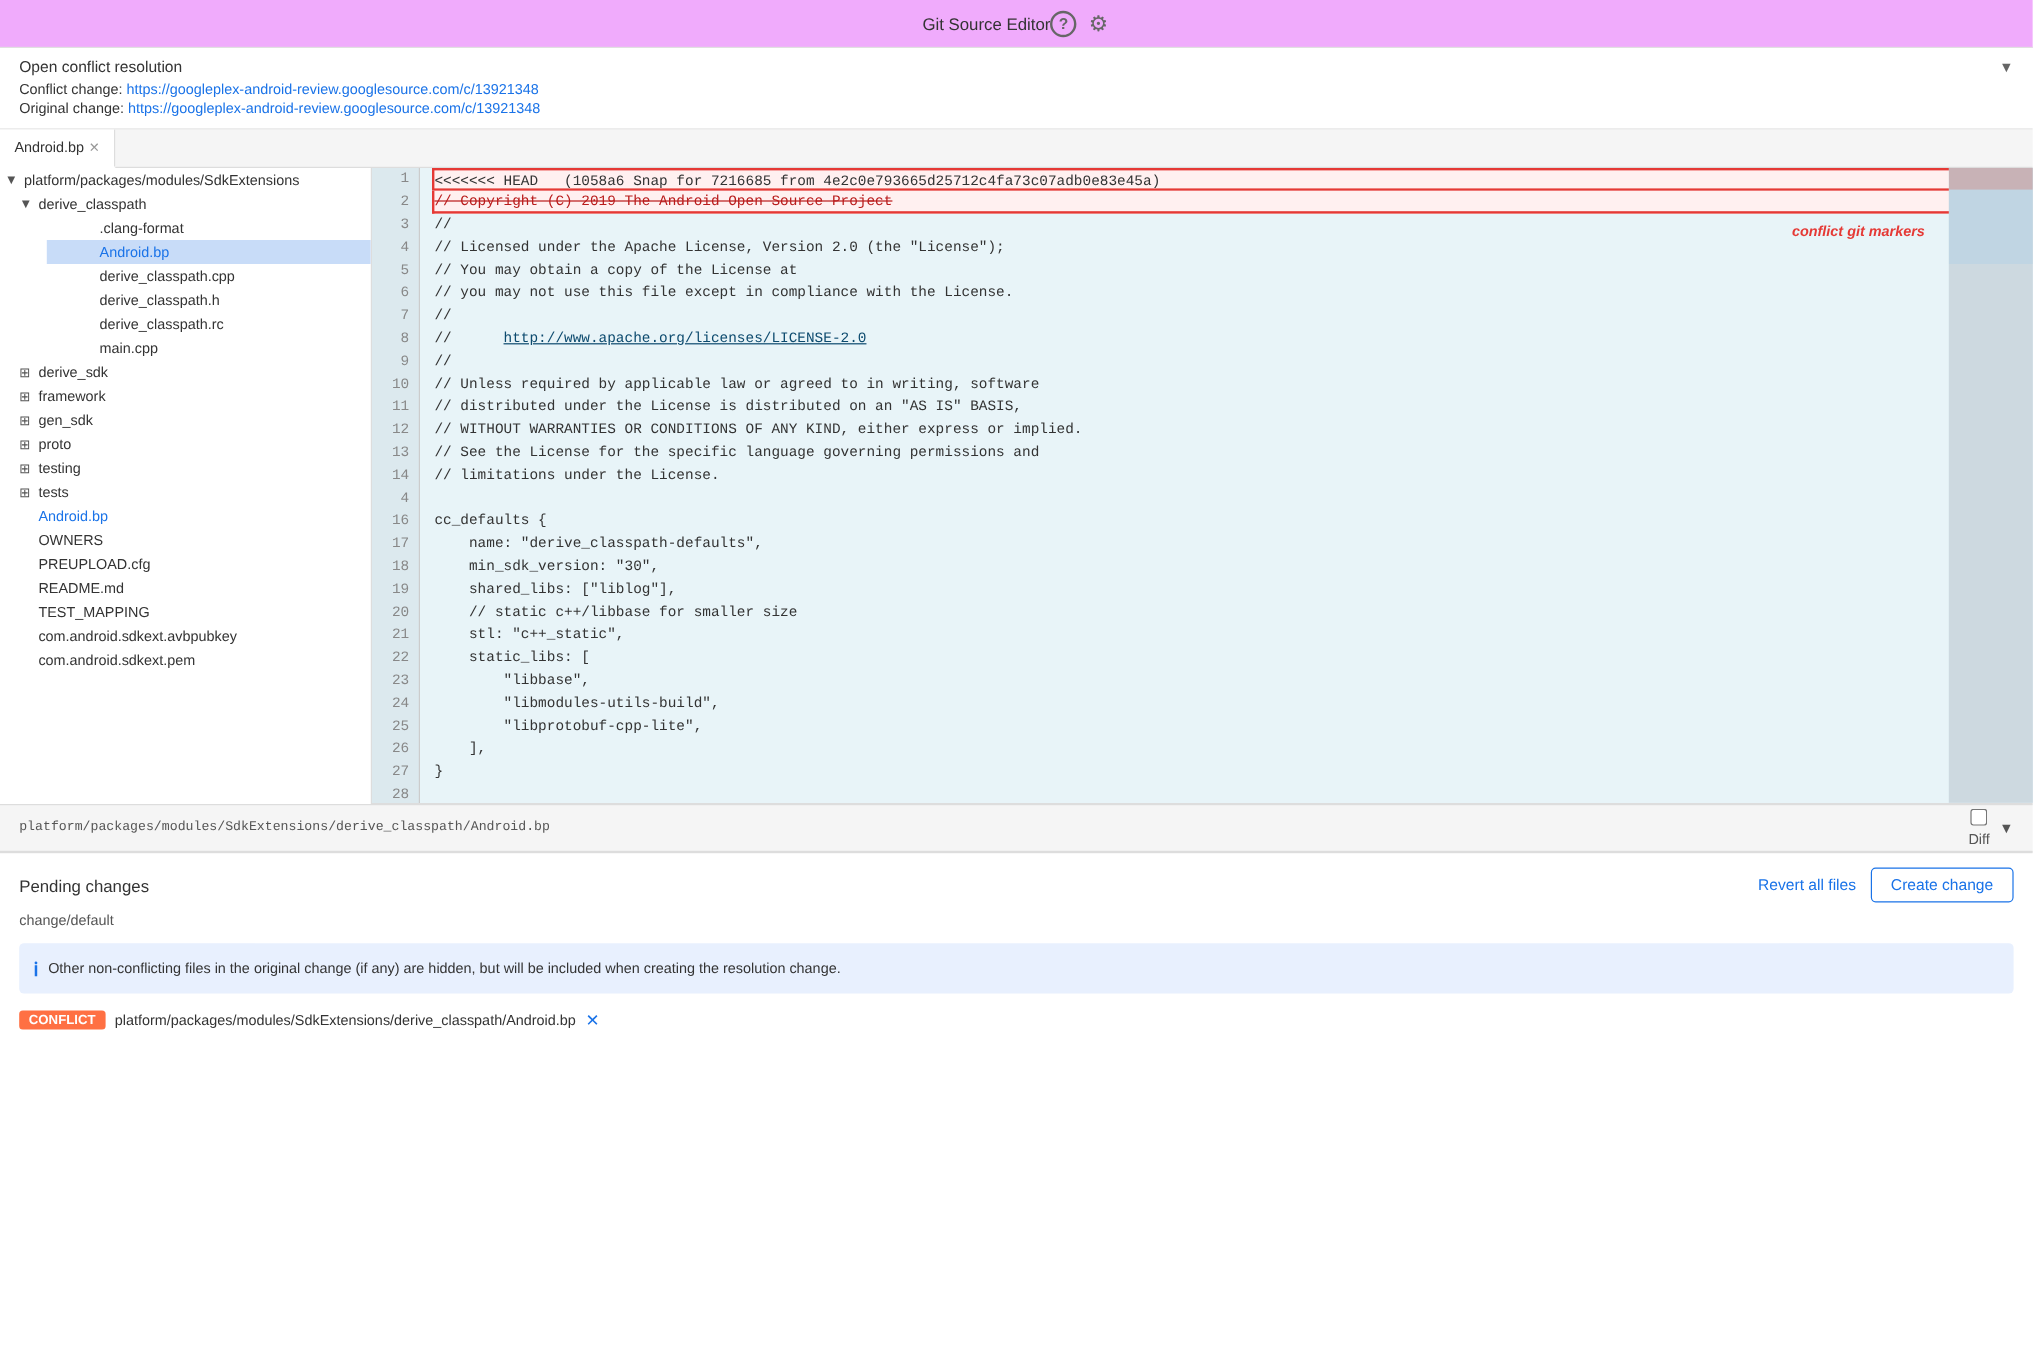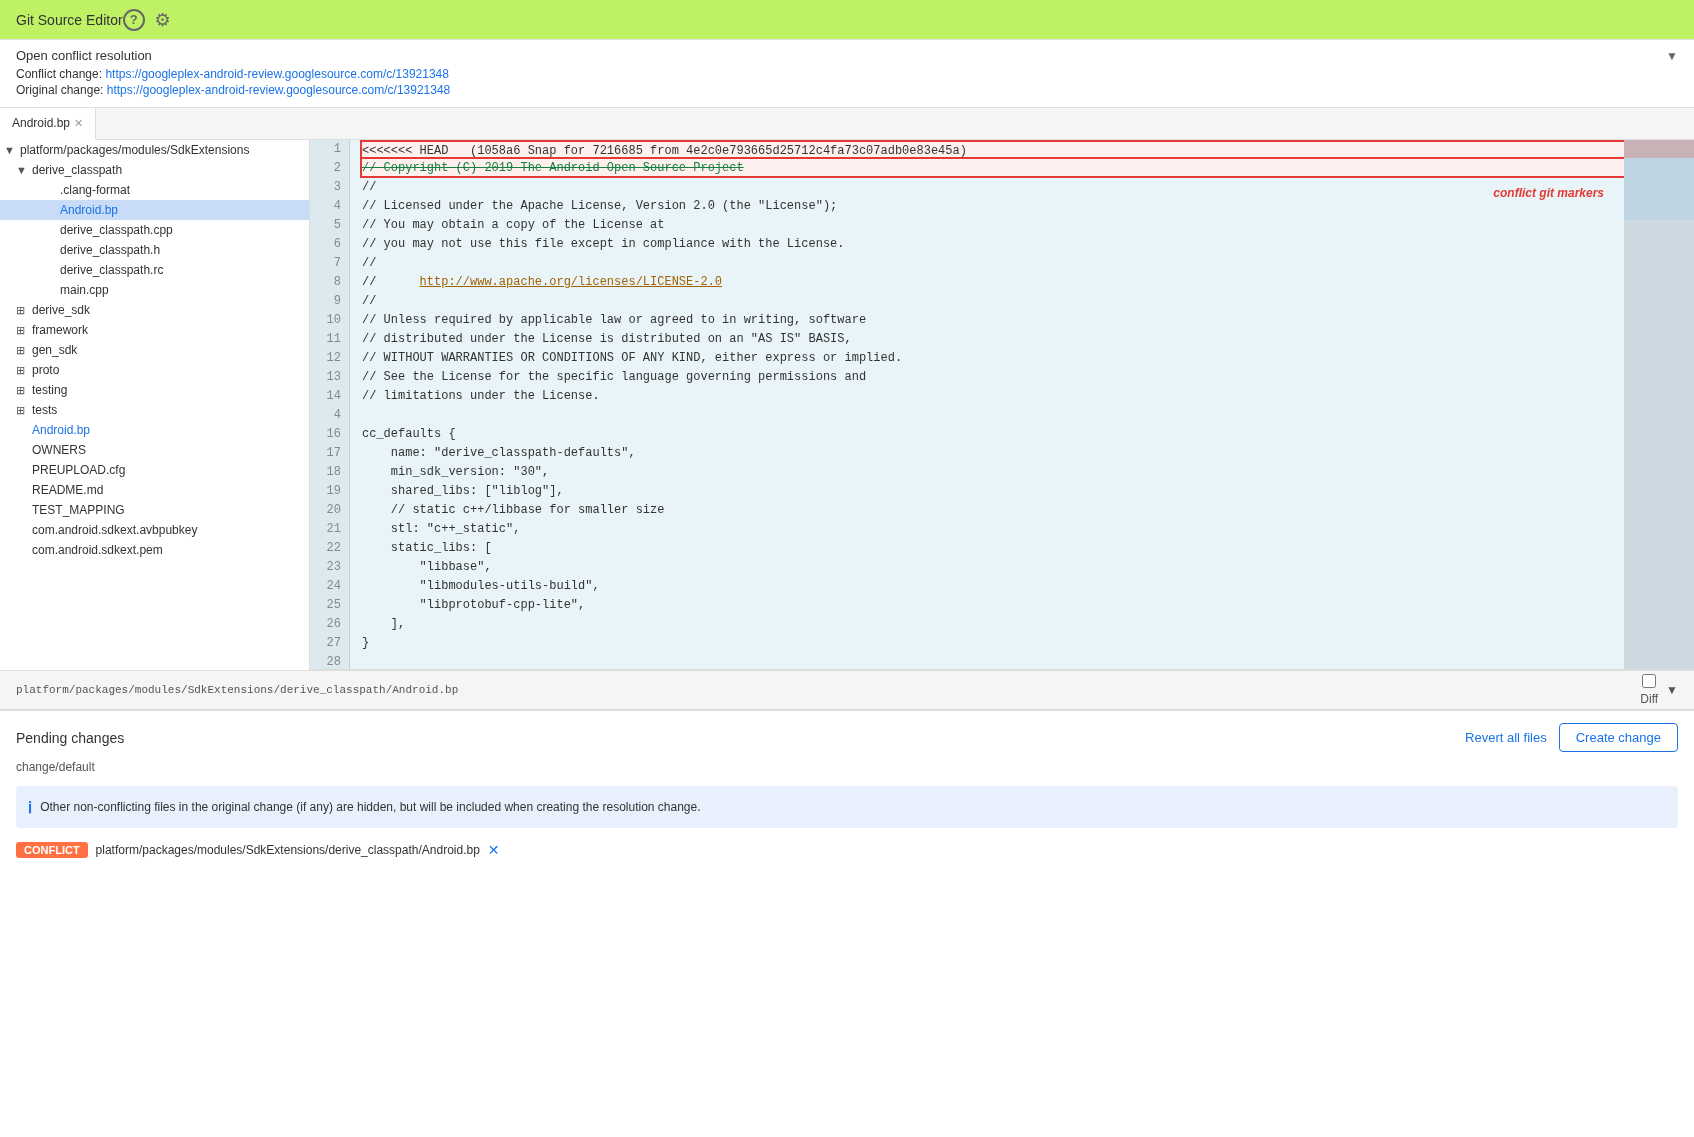--- a/index.html
+++ b/index.html
@@ -1,21 +1,21 @@
 <!DOCTYPE html>
 <html><head>
   <meta charset="utf-8">
   <style>
     * { box-sizing: border-box; margin: 0; padding: 0; }
     body { font-family: 'Segoe UI', Arial, sans-serif; font-size: 13px; background: #fff; color: #333; height: 1137px; overflow: hidden; }
 
     
     .title-bar {
-      display: flex; align-items: center; justify-content: flex-start;
-      padding: 8px 16px; border-bottom: 1px solid #e0e0e0; background: #bef264;
+      display: flex; align-items: center; justify-content: center;
+      padding: 8px 16px; border-bottom: 1px solid #e0e0e0; background: #f0abfc;
       height: 40px;
     }
     .title-bar-left { display: flex; align-items: center; gap: 8px; }
     .title-bar-icons { display: flex; gap: 8px; align-items: center; }
     .icon-btn { width: 20px; height: 20px; display: flex; align-items: center; justify-content: center; cursor: pointer; color: #666; font-size: 16px; }
 
     
     .merge-header {
       padding: 8px 16px; border-bottom: 1px solid #e0e0e0; background: #fff;
     }
@@ -43,21 +43,21 @@
       overflow-y: auto; background: #fff; font-size: 12px;
       height: 530px;
     }
     .tree-item {
       display: flex; align-items: center; gap: 4px;
       padding: 3px 0 3px 8px; cursor: pointer; white-space: nowrap;
     }
     .tree-item.active-file { background: #c8dcf8; }
     .tree-indent-0 { padding-left: 4px; }
     .tree-indent-1 { padding-left: 16px; }
-    .tree-indent-2 { padding-left: 44px; }
+    .tree-indent-2 { padding-left: 28px; margin-left: 39px; }
     .expand-icon { color: #555; font-size: 11px; width: 12px; display: inline-block; }
     .tree-label { font-size: 12px; color: #333; }
     .tree-label.blue-link { color: #1a73e8; }
 
     
     .code-area {
       flex: 1; overflow: auto; background: #e8f4f8; position: relative;
     }
     .code-editor {
       display: flex; font-family: 'Courier New', monospace; font-size: 12px;
@@ -289,27 +289,27 @@
         <div class="line-number">23</div>
         <div class="line-number">24</div>
         <div class="line-number">25</div>
         <div class="line-number">26</div>
         <div class="line-number">27</div>
         <div class="line-number">28</div>
       </div>
       <div class="code-lines">
 
         <div class="code-line" style="border:2px solid #e53935;background:#fff0f0;margin-left:-2px;padding-left:0;display:block;">&lt;&lt;&lt;&lt;&lt;&lt;&lt; HEAD&nbsp;&nbsp;&nbsp;(1058a6 Snap for 7216685 from 4e2c0e793665d25712c4fa73c07adb0e83e45a)</div>
-        <div class="code-line" style="border-left:2px solid #e53935;border-right:2px solid #e53935;border-bottom:2px solid #e53935;background:#fff0f0;margin-left:-2px;padding-left:0;text-decoration:line-through;color:#15803d;">// Copyright (C) 2019 The Android Open Source Project</div>
+        <div class="code-line" style="border-left:2px solid #e53935;border-right:2px solid #e53935;border-bottom:2px solid #e53935;background:#fff0f0;margin-left:-2px;padding-left:0;text-decoration:line-through;color:#b91c1c;">// Copyright (C) 2019 The Android Open Source Project</div>
         <div class="code-line">//</div>
         <div class="code-line">// Licensed under the Apache License, Version 2.0 (the "License");</div>
         <div class="code-line">// You may obtain a copy of the License at</div>
         <div class="code-line">// you may not use this file except in compliance with the License.</div>
         <div class="code-line">//</div>
-        <div class="code-line">//&nbsp;&nbsp;&nbsp;&nbsp;&nbsp;&nbsp;<span style="text-decoration:underline;color:#a16207;">http://www.apache.org/licenses/LICENSE-2.0</span></div>
+        <div class="code-line">//&nbsp;&nbsp;&nbsp;&nbsp;&nbsp;&nbsp;<span style="text-decoration:underline;color:#0c4a6e;">http://www.apache.org/licenses/LICENSE-2.0</span></div>
         <div class="code-line">//</div>
         <div class="code-line">// Unless required by applicable law or agreed to in writing, software</div>
         <div class="code-line">// distributed under the License is distributed on an "AS IS" BASIS,</div>
         <div class="code-line">// WITHOUT WARRANTIES OR CONDITIONS OF ANY KIND, either express or implied.</div>
         <div class="code-line">// See the License for the specific language governing permissions and</div>
         <div class="code-line">// limitations under the License.</div>
         <div class="code-line">&nbsp;</div>
         <div class="code-line">cc_defaults {</div>
         <div class="code-line">&nbsp;&nbsp;&nbsp;&nbsp;name: "derive_classpath-defaults",</div>
         <div class="code-line">&nbsp;&nbsp;&nbsp;&nbsp;min_sdk_version: "30",</div>

